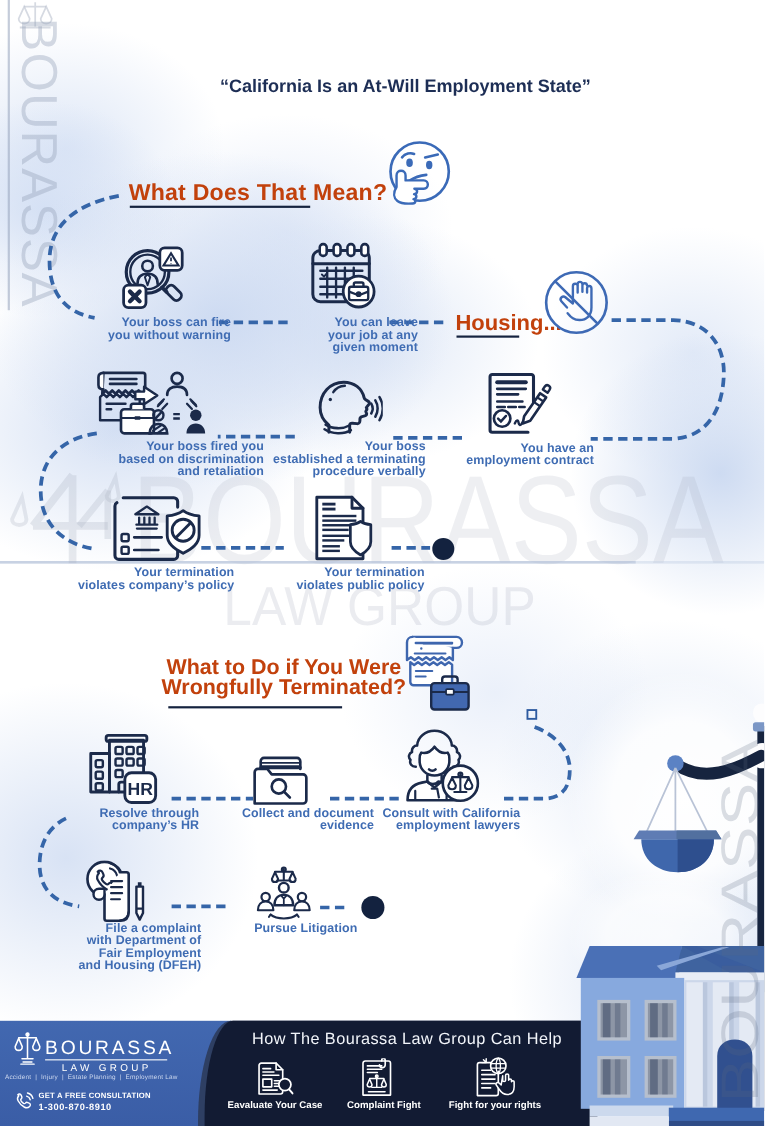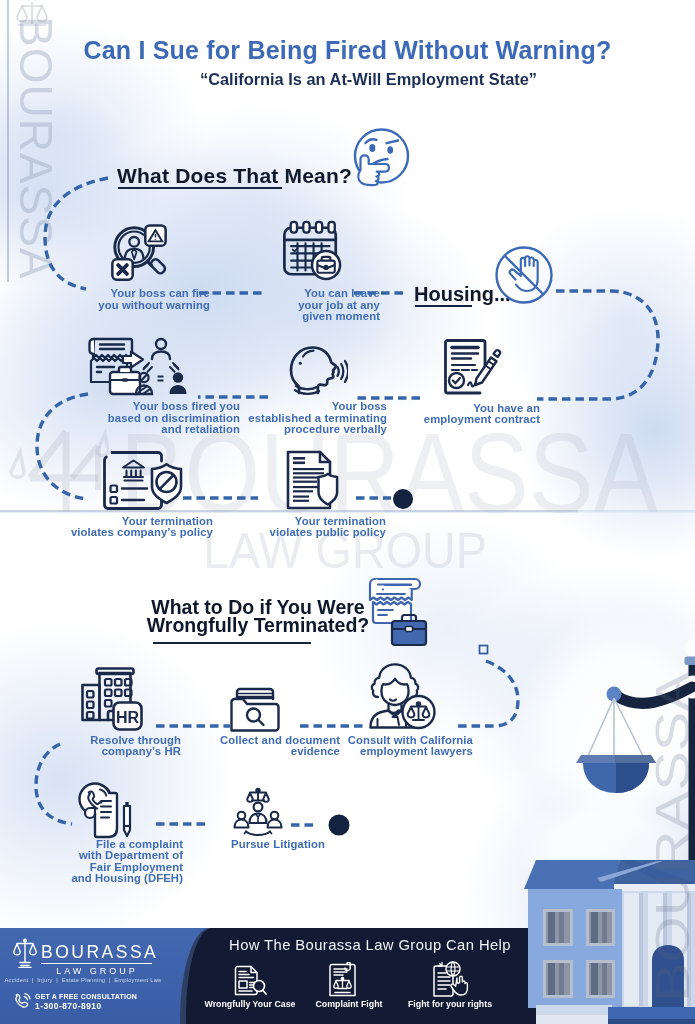--- a/index.html
+++ b/index.html
@@ -15,21 +15,21 @@
       radial-gradient(ellipse 200px 140px at 260px 210px, rgba(210,222,244,.55), rgba(210,222,244,0) 76%),
       radial-gradient(ellipse 180px 170px at 655px 430px, rgba(200,215,240,.9), rgba(200,215,240,0) 76%),
       radial-gradient(ellipse 180px 150px at 630px 320px, rgba(208,221,243,.6), rgba(208,221,243,0) 76%),
       radial-gradient(ellipse 230px 210px at 60px 780px, rgba(203,217,241,.75), rgba(203,217,241,0) 76%),
       radial-gradient(ellipse 180px 150px at 450px 630px, rgba(210,222,244,.45), rgba(210,222,244,0) 78%),
       radial-gradient(ellipse 210px 180px at 610px 700px, rgba(205,219,242,.6), rgba(205,219,242,0) 76%),
       radial-gradient(ellipse 240px 200px at 645px 890px, rgba(193,210,238,.7), rgba(193,210,238,0) 76%);
   }
   .abs{position:absolute;}
   .lbl{position:absolute;color:#3f6cb3;font-weight:700;font-size:11.3px;line-height:11.6px;text-align:right;letter-spacing:.1px;}
-  .hnav{color:#0f172a;font-weight:800;}
+  .hnav{color:#c2410c;font-weight:800;}
 </style>
 </head>
 <body>
 <div id="page">
   <div class="bg"></div>
 
   <div class="abs" style="left:7px;top:0;width:1.6px;height:282px;background:rgba(150,162,188,.55)"></div>
   <svg class="abs" style="left:12px;top:0px;" width="40" height="28" viewBox="0 0 40 28" fill="none">
     <g stroke="#b4bcca" stroke-opacity=".55" stroke-width="1.6">
       <path d="M20,2 V24 M10,6 H30 M6,25 h28"></path>
@@ -44,21 +44,20 @@
     <rect x="0" y="90" width="578" height="2.4" fill="#b6c3da" fill-opacity=".75"></rect>
     <rect x="578" y="90" width="117" height="2.4" fill="#c4d0e4" fill-opacity=".45"></rect>
 
     <g stroke="#a8aebc" stroke-opacity=".26" fill="none">
       <path d="M66,12 V92 M30,58 L66,12 M30,58 H98" stroke-width="7"></path>
       <path d="M98,26 L72,58 M98,26 V70" stroke-width="6"></path>
       <path d="M20,32 l-9,20 c0,7 13,7 13,0 Z M105,14 l-8,17 c0,6 11,6 11,0 Z" stroke-width="3.5"></path>
     </g>
   </svg>
 
-  <div class="abs" style="left:0;top:36px;width:695px;text-align:center;font-size:25px;font-weight:700;color:#3d6ab6;letter-spacing:.2px;">Can I Sue for Being Fired Without Warning?</div>
   <div class="abs" style="left:0;top:70px;width:695px;text-align:center;font-size:16.4px;font-weight:700;color:#1d2e55;margin-left:21px;">“California Is an At-Will Employment State”</div>
 
   <div class="abs hnav" style="left:117px;top:164px;font-size:21px;letter-spacing:.2px;">What Does That Mean?</div>
   <div class="abs" style="left:118px;top:186.5px;width:164px;height:2.6px;background:#15233f;"></div>
 
   <div class="abs hnav" style="left:0;top:597.5px;width:516px;text-align:center;font-size:19.5px;line-height:18.6px;">What to Do if You Were<br>Wrongfully Terminated?</div>
   <div class="abs" style="left:153px;top:641.5px;width:158px;height:2.5px;background:#15233f;"></div>
 
   <div class="abs hnav" style="left:414px;top:283px;font-size:20px;">Housing...</div>
   <div class="abs" style="left:415px;top:304.5px;width:57px;height:2.4px;background:#15233f;"></div>
@@ -511,17 +510,17 @@
   <svg class="abs" style="left:428px;top:961px;z-index:6;" width="44" height="38" viewBox="0 0 44 38" fill="none">
     <g stroke="#ffffff" stroke-width="1.5" stroke-linecap="round" stroke-linejoin="round">
       <path d="M6,35 V7 a2,2 0 0 1 2,-2 h10 M25,13 V33 a2,2 0 0 1 -2,2 H6"></path>
       <path d="M10,12 h8 M10,16 h12 M10,20 h12 M10,24 h12 M10,28 h8"></path>
       <path d="M14,5 l-2.5,-2.5 M14,5 h-4 M14,5 v-3.5" stroke-width="1.3"></path>
       <circle cx="25" cy="8" r="7"></circle>
       <path d="M18.5,6 h13 M18.5,10 h13 M25,1 c-2.6,2 -2.6,12 0,14 c2.6,-2 2.6,-12 0,-14 Z" stroke-width="1.2"></path>
       <path d="M29,17 v4 c0,1.6 2.6,1.6 2.6,0 v-4.5 c0,-1.6 2.8,-1.6 2.8,0 v4.5 c0,-1.4 2.6,-1.4 2.6,0 v1.5 c0,-1.2 2.4,-1.2 2.4,0 V27 c0,4.5 -2.5,7 -6.5,7 c-3.5,0 -5,-1.5 -7,-4.5 l-2.7,-4 c-1,-1.5 1,-3.2 2.4,-2 l2,1.8 Z" fill="#121b33" stroke-width="1.4"></path>
     </g>
   </svg>
-  <div class="abs" style="left:202px;top:999px;width:96px;text-align:center;color:#fff;font-size:8.8px;font-weight:700;">Wrongfully Your Case</div>
+  <div class="abs" style="left:202px;top:999px;width:96px;text-align:center;color:#fff;font-size:8.8px;font-weight:700;">Eavaluate Your Case</div>
   <div class="abs" style="left:303px;top:999px;width:92px;text-align:center;color:#fff;font-size:8.8px;font-weight:700;">Complaint Fight</div>
   <div class="abs" style="left:402px;top:999px;width:96px;text-align:center;color:#fff;font-size:8.8px;font-weight:700;">Fight for your rights</div>
 
 </div>
 
 </body></html>

